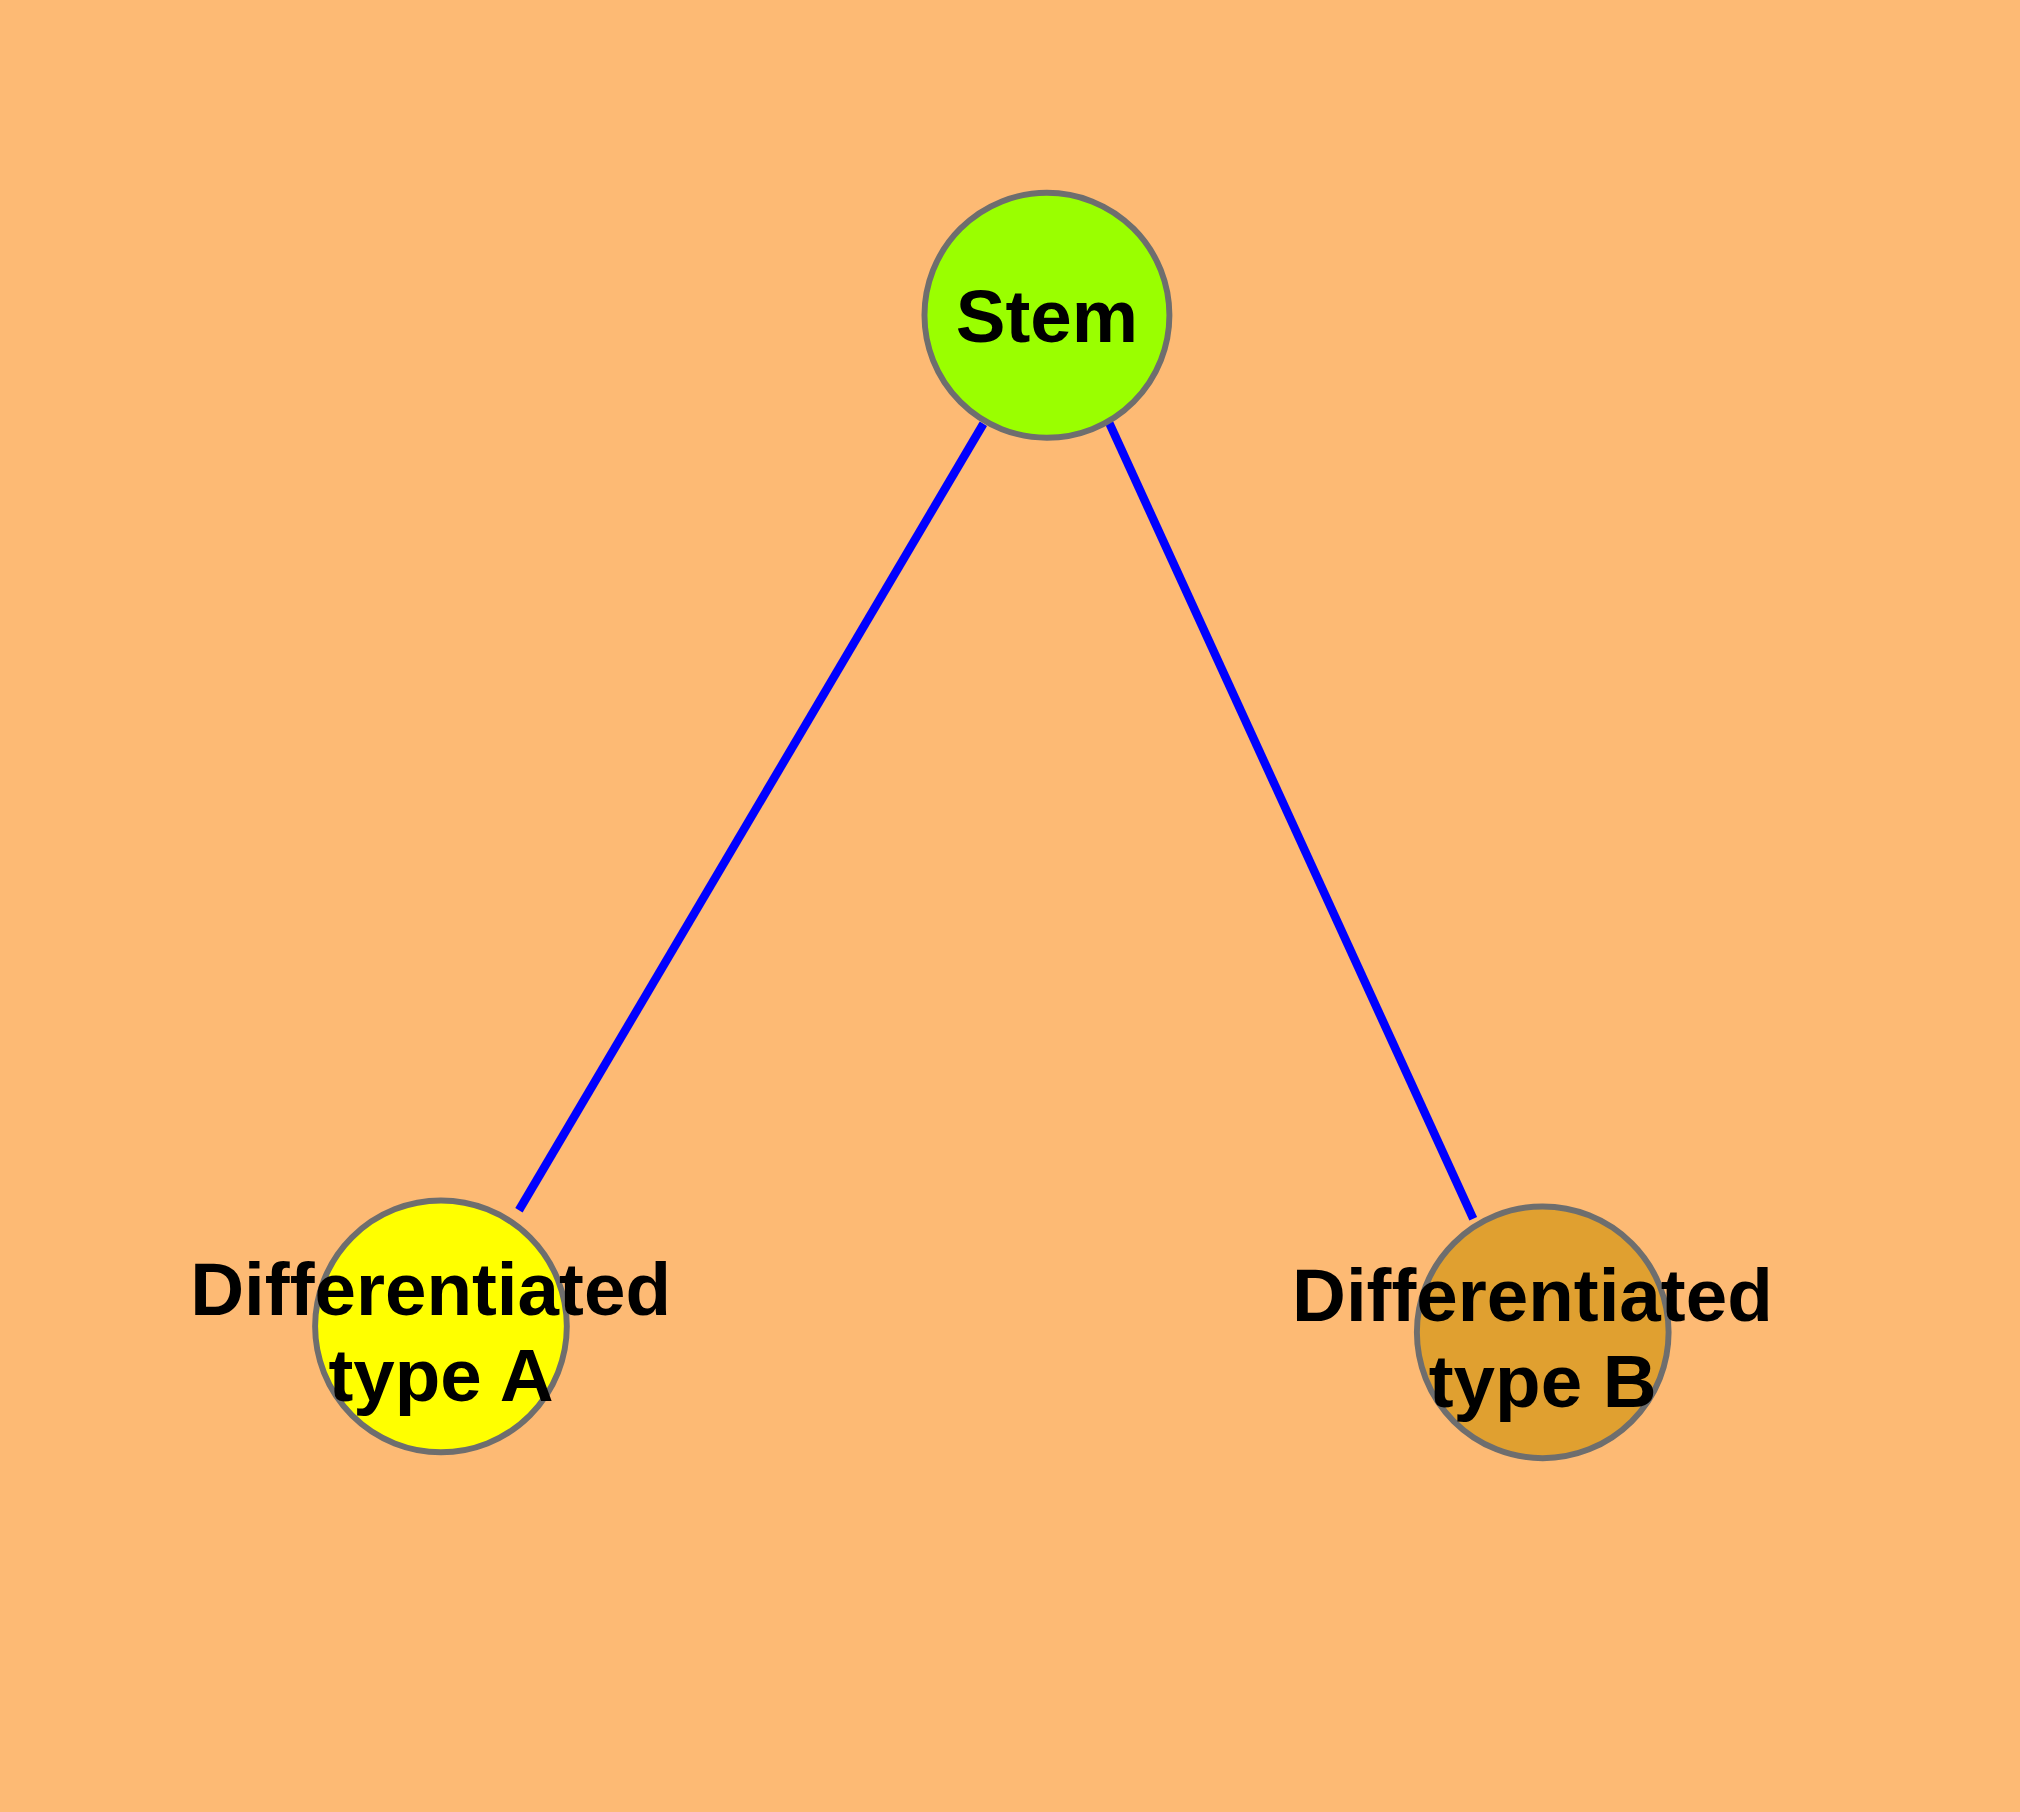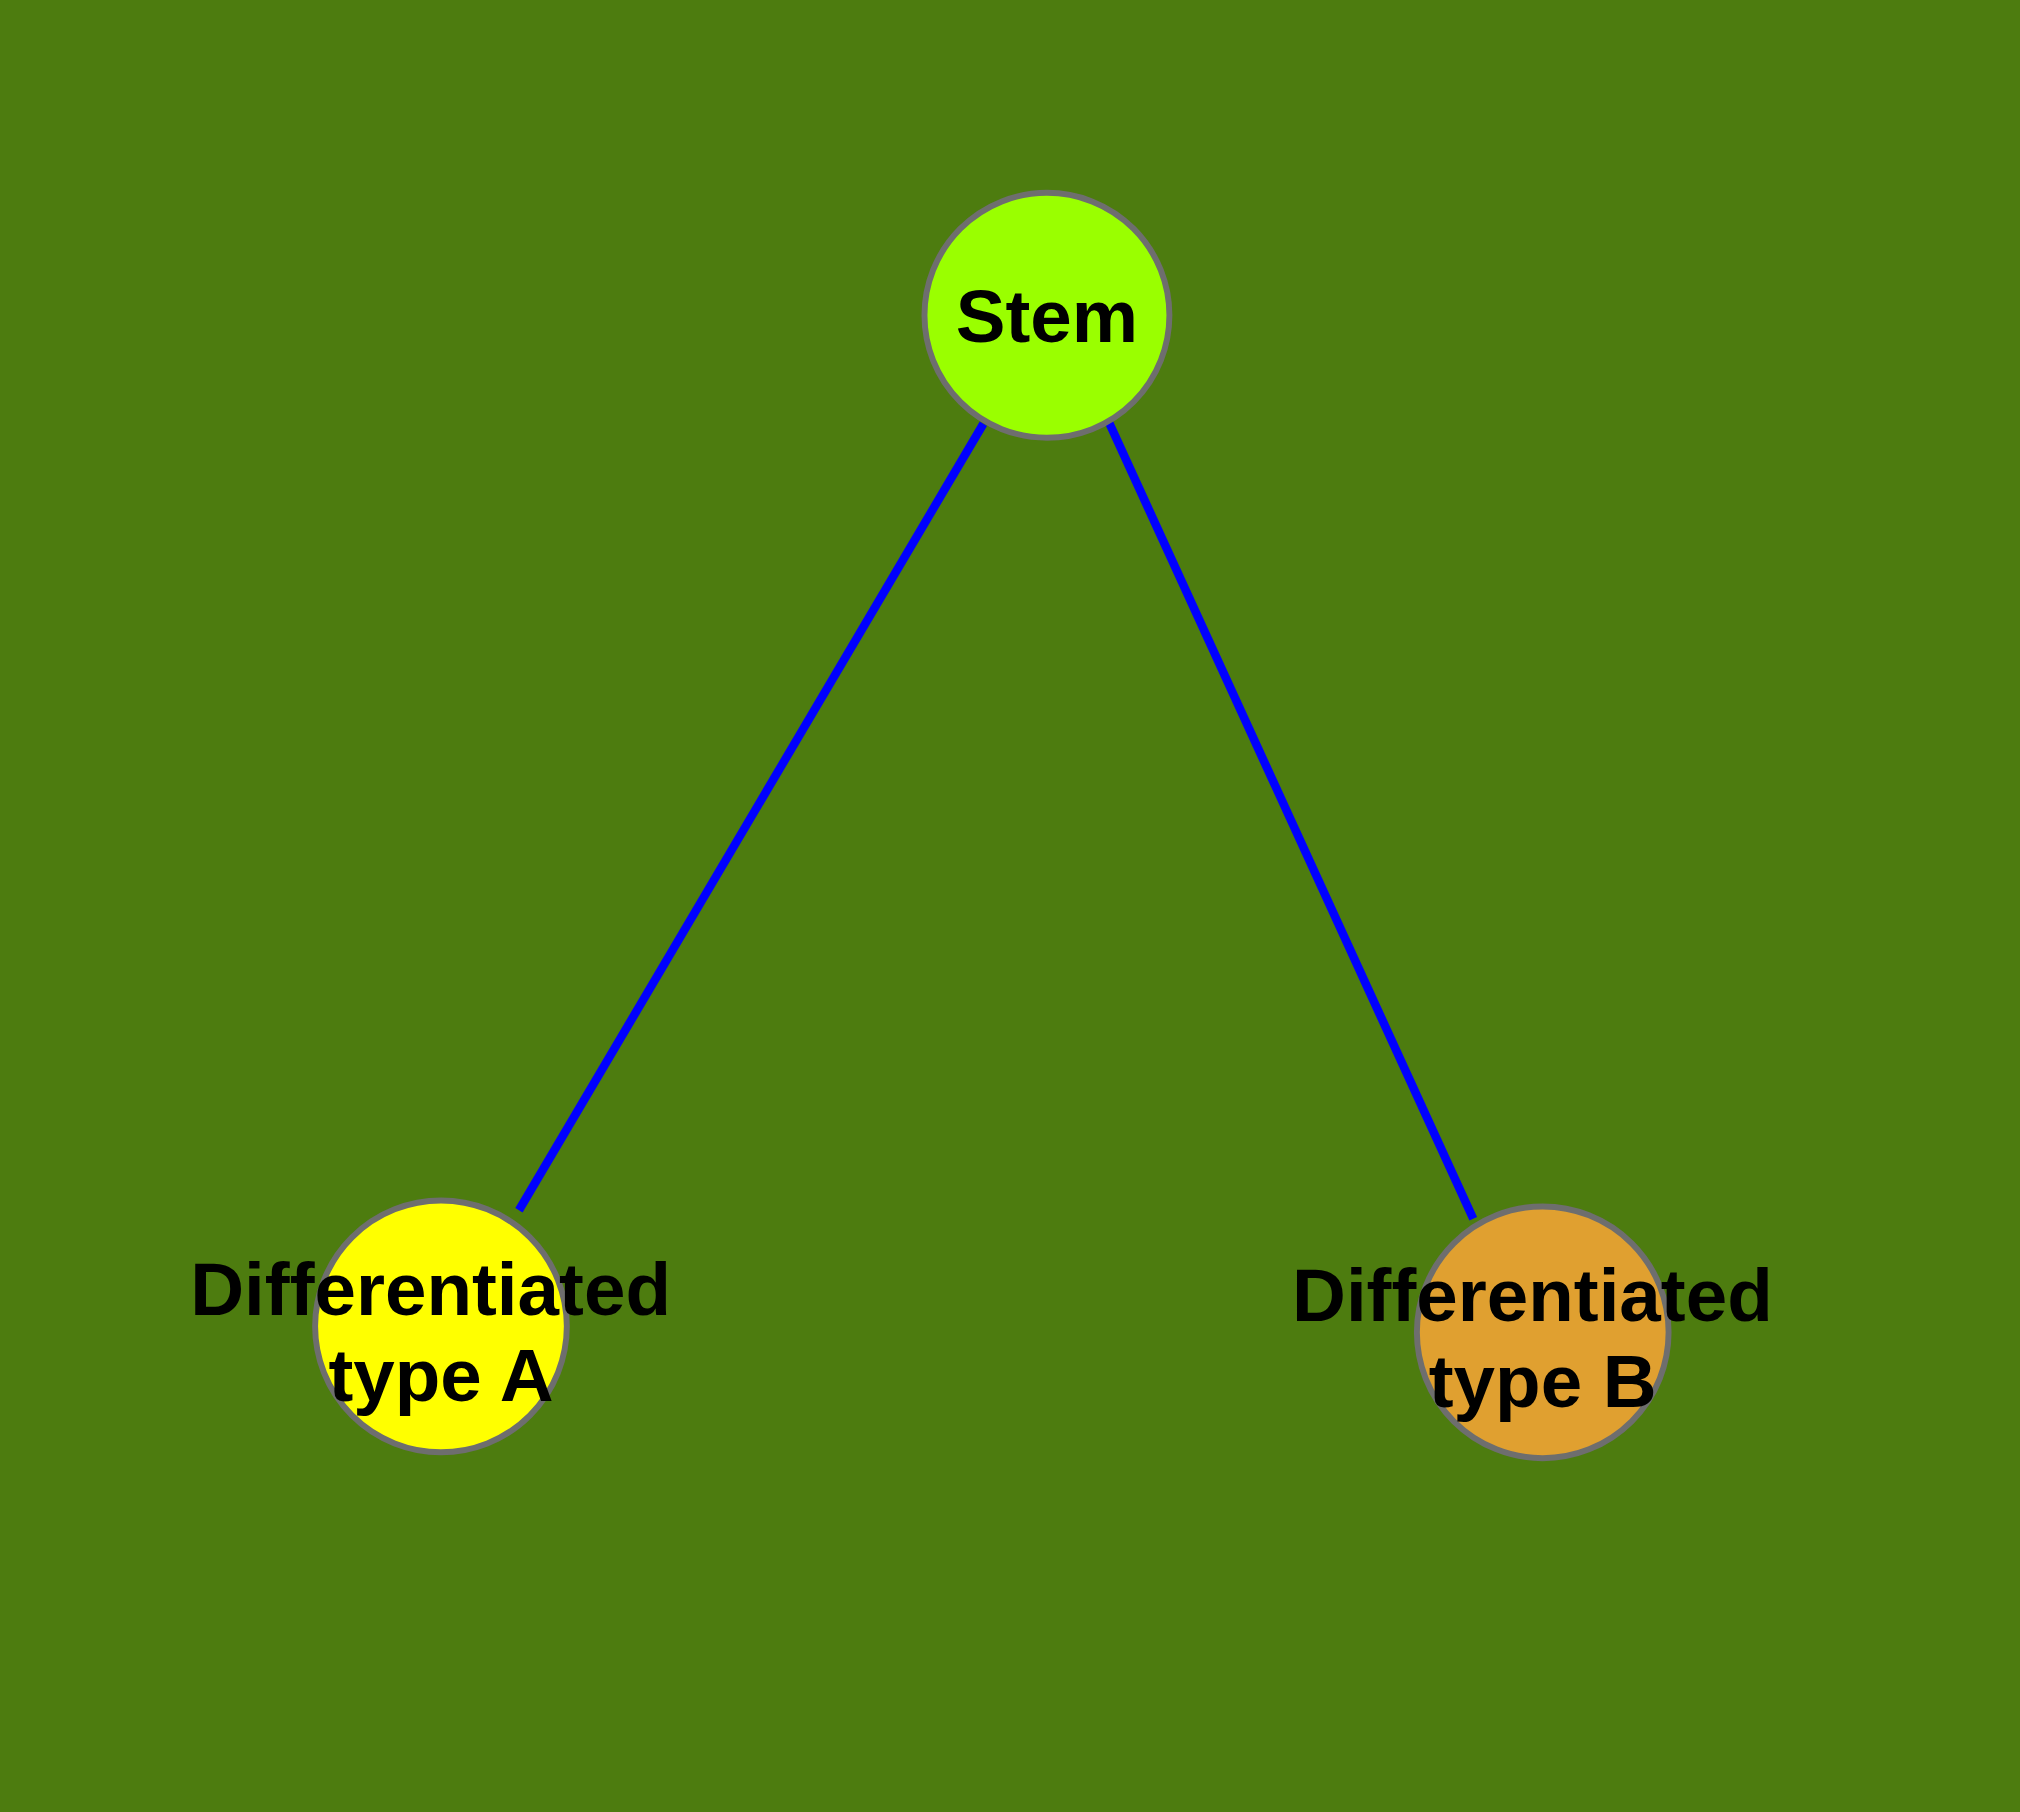--- a/index.html
+++ b/index.html
@@ -4,21 +4,21 @@
 <style>
   html, body {
     margin: 0;
     padding: 0;
     background: #ccccff;
   }
   #canvas {
     position: relative;
     width: 2021px;
     height: 1812px;
-    background: #4d7c0f;
+    background: #fdba74;
     overflow: hidden;
     font-family: "Liberation Sans", sans-serif;
   }
   #graph-svg {
     position: absolute;
     top: 0;
     left: 0;
     width: 2021px;
     height: 1812px;
   }

